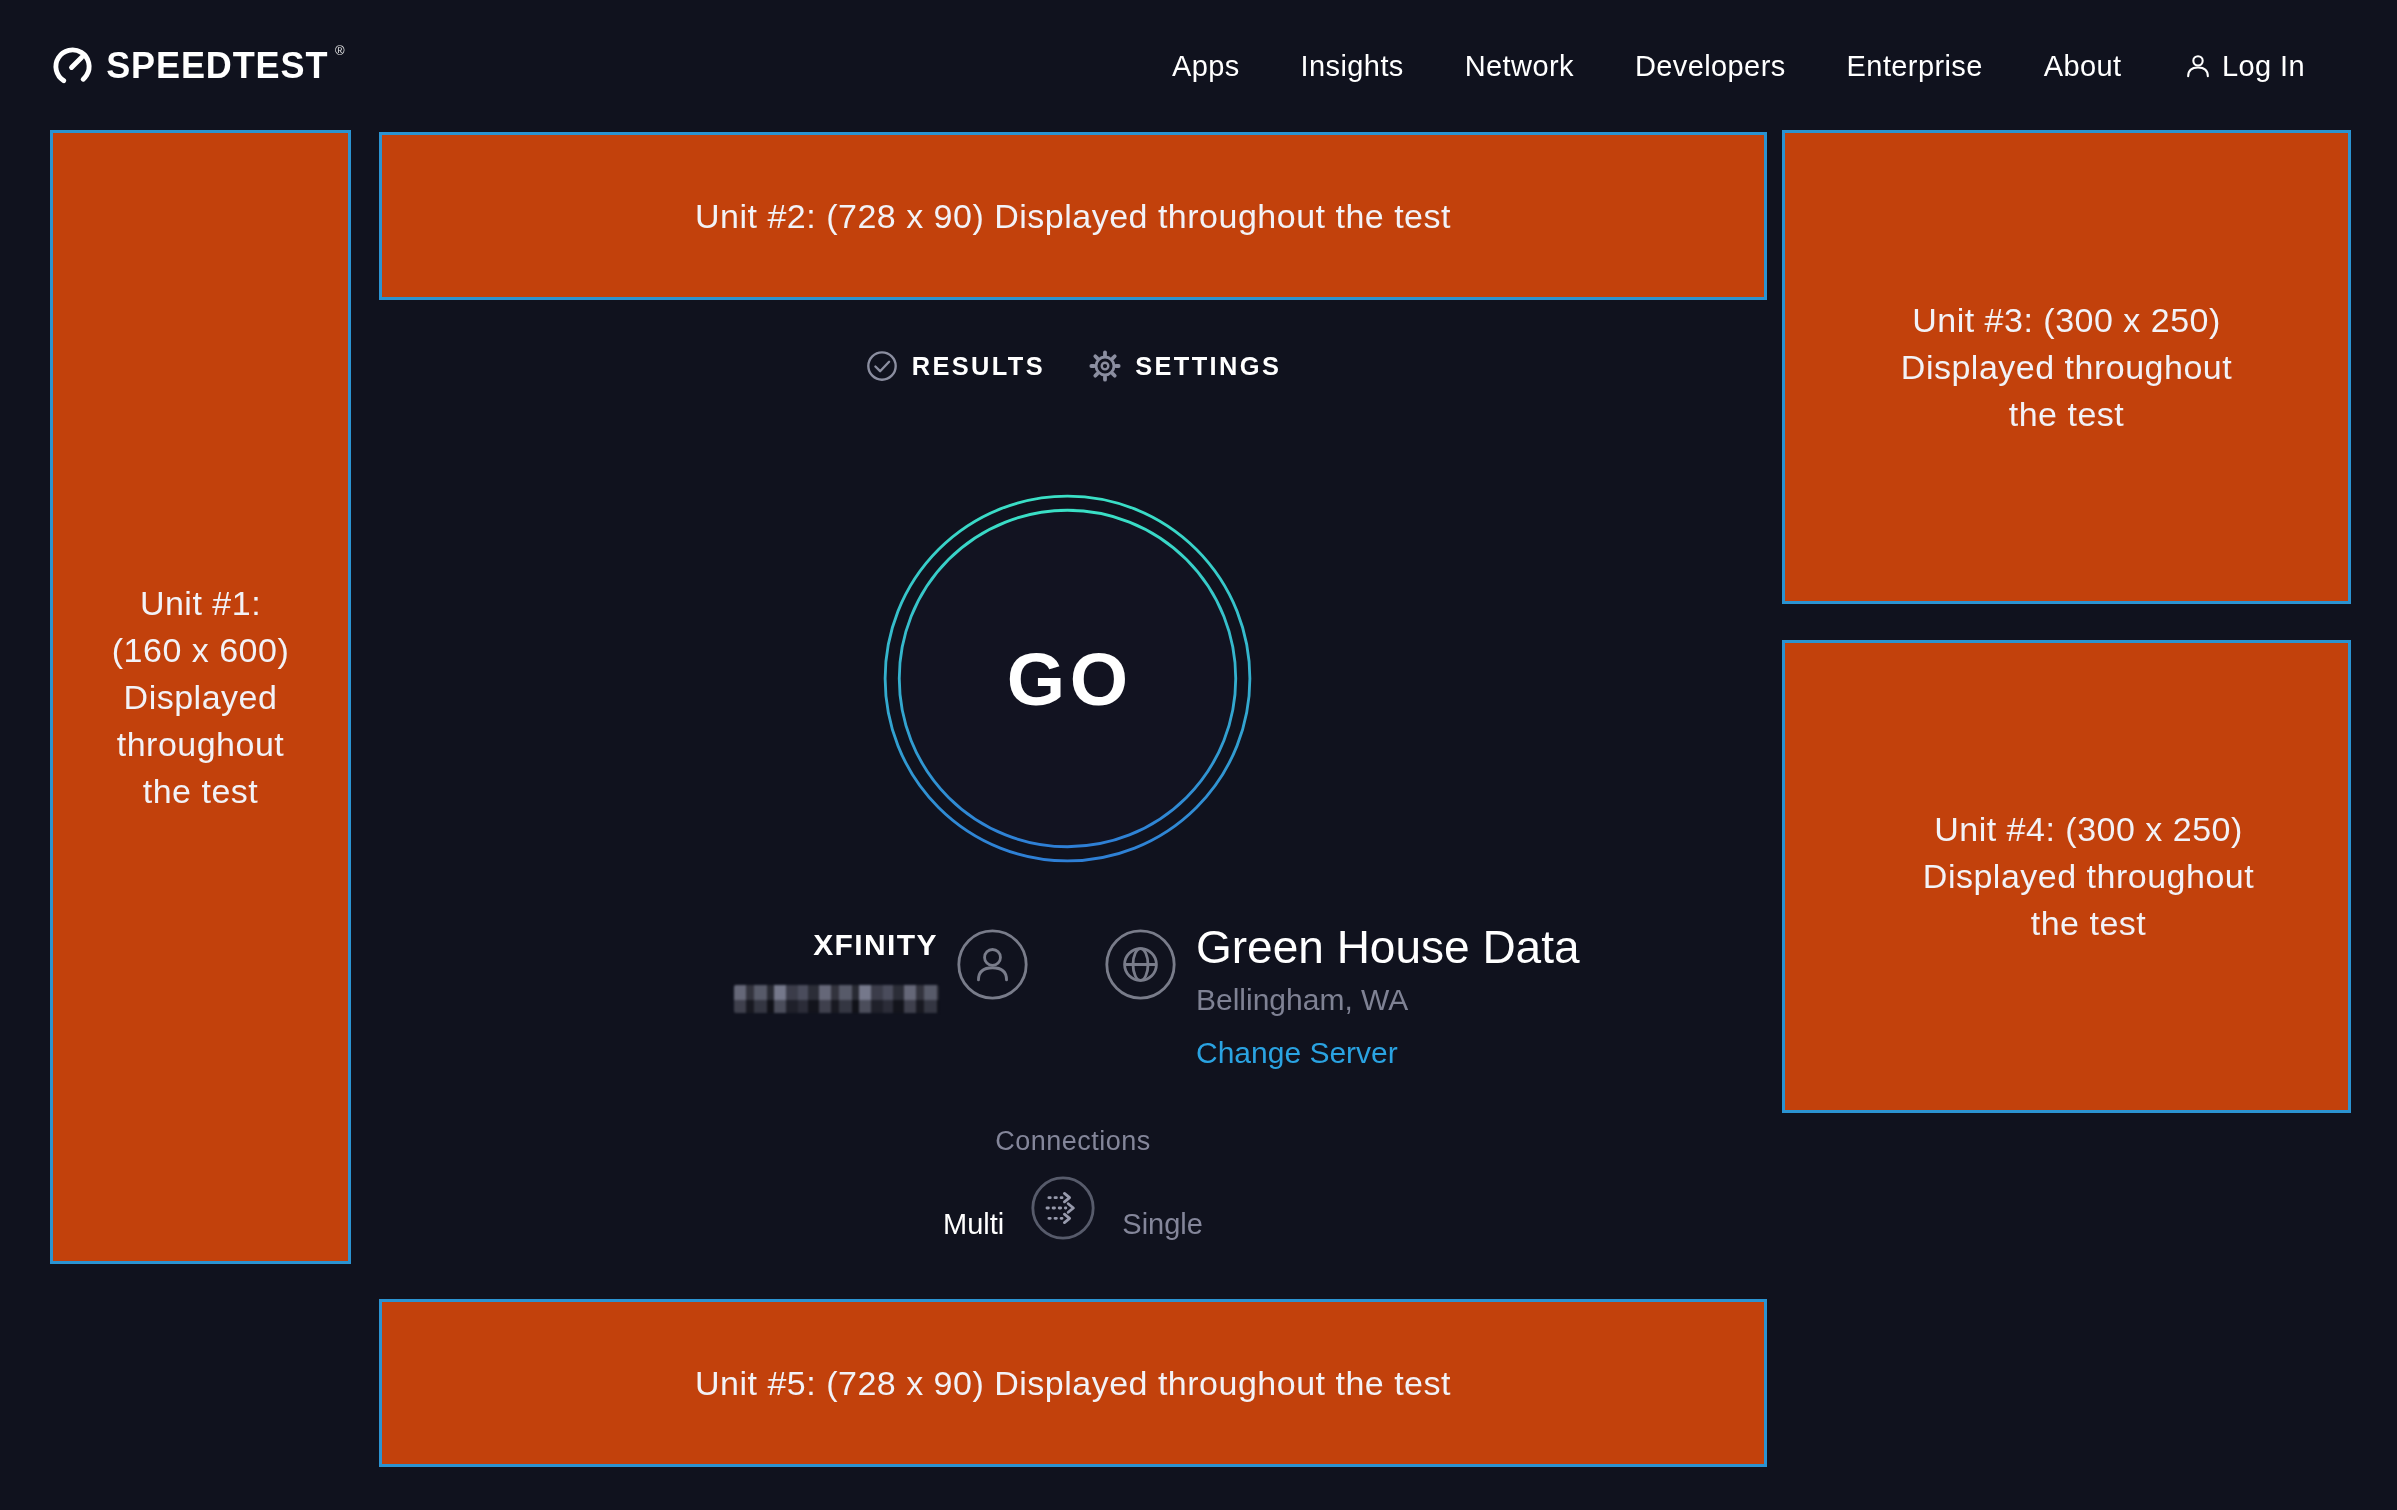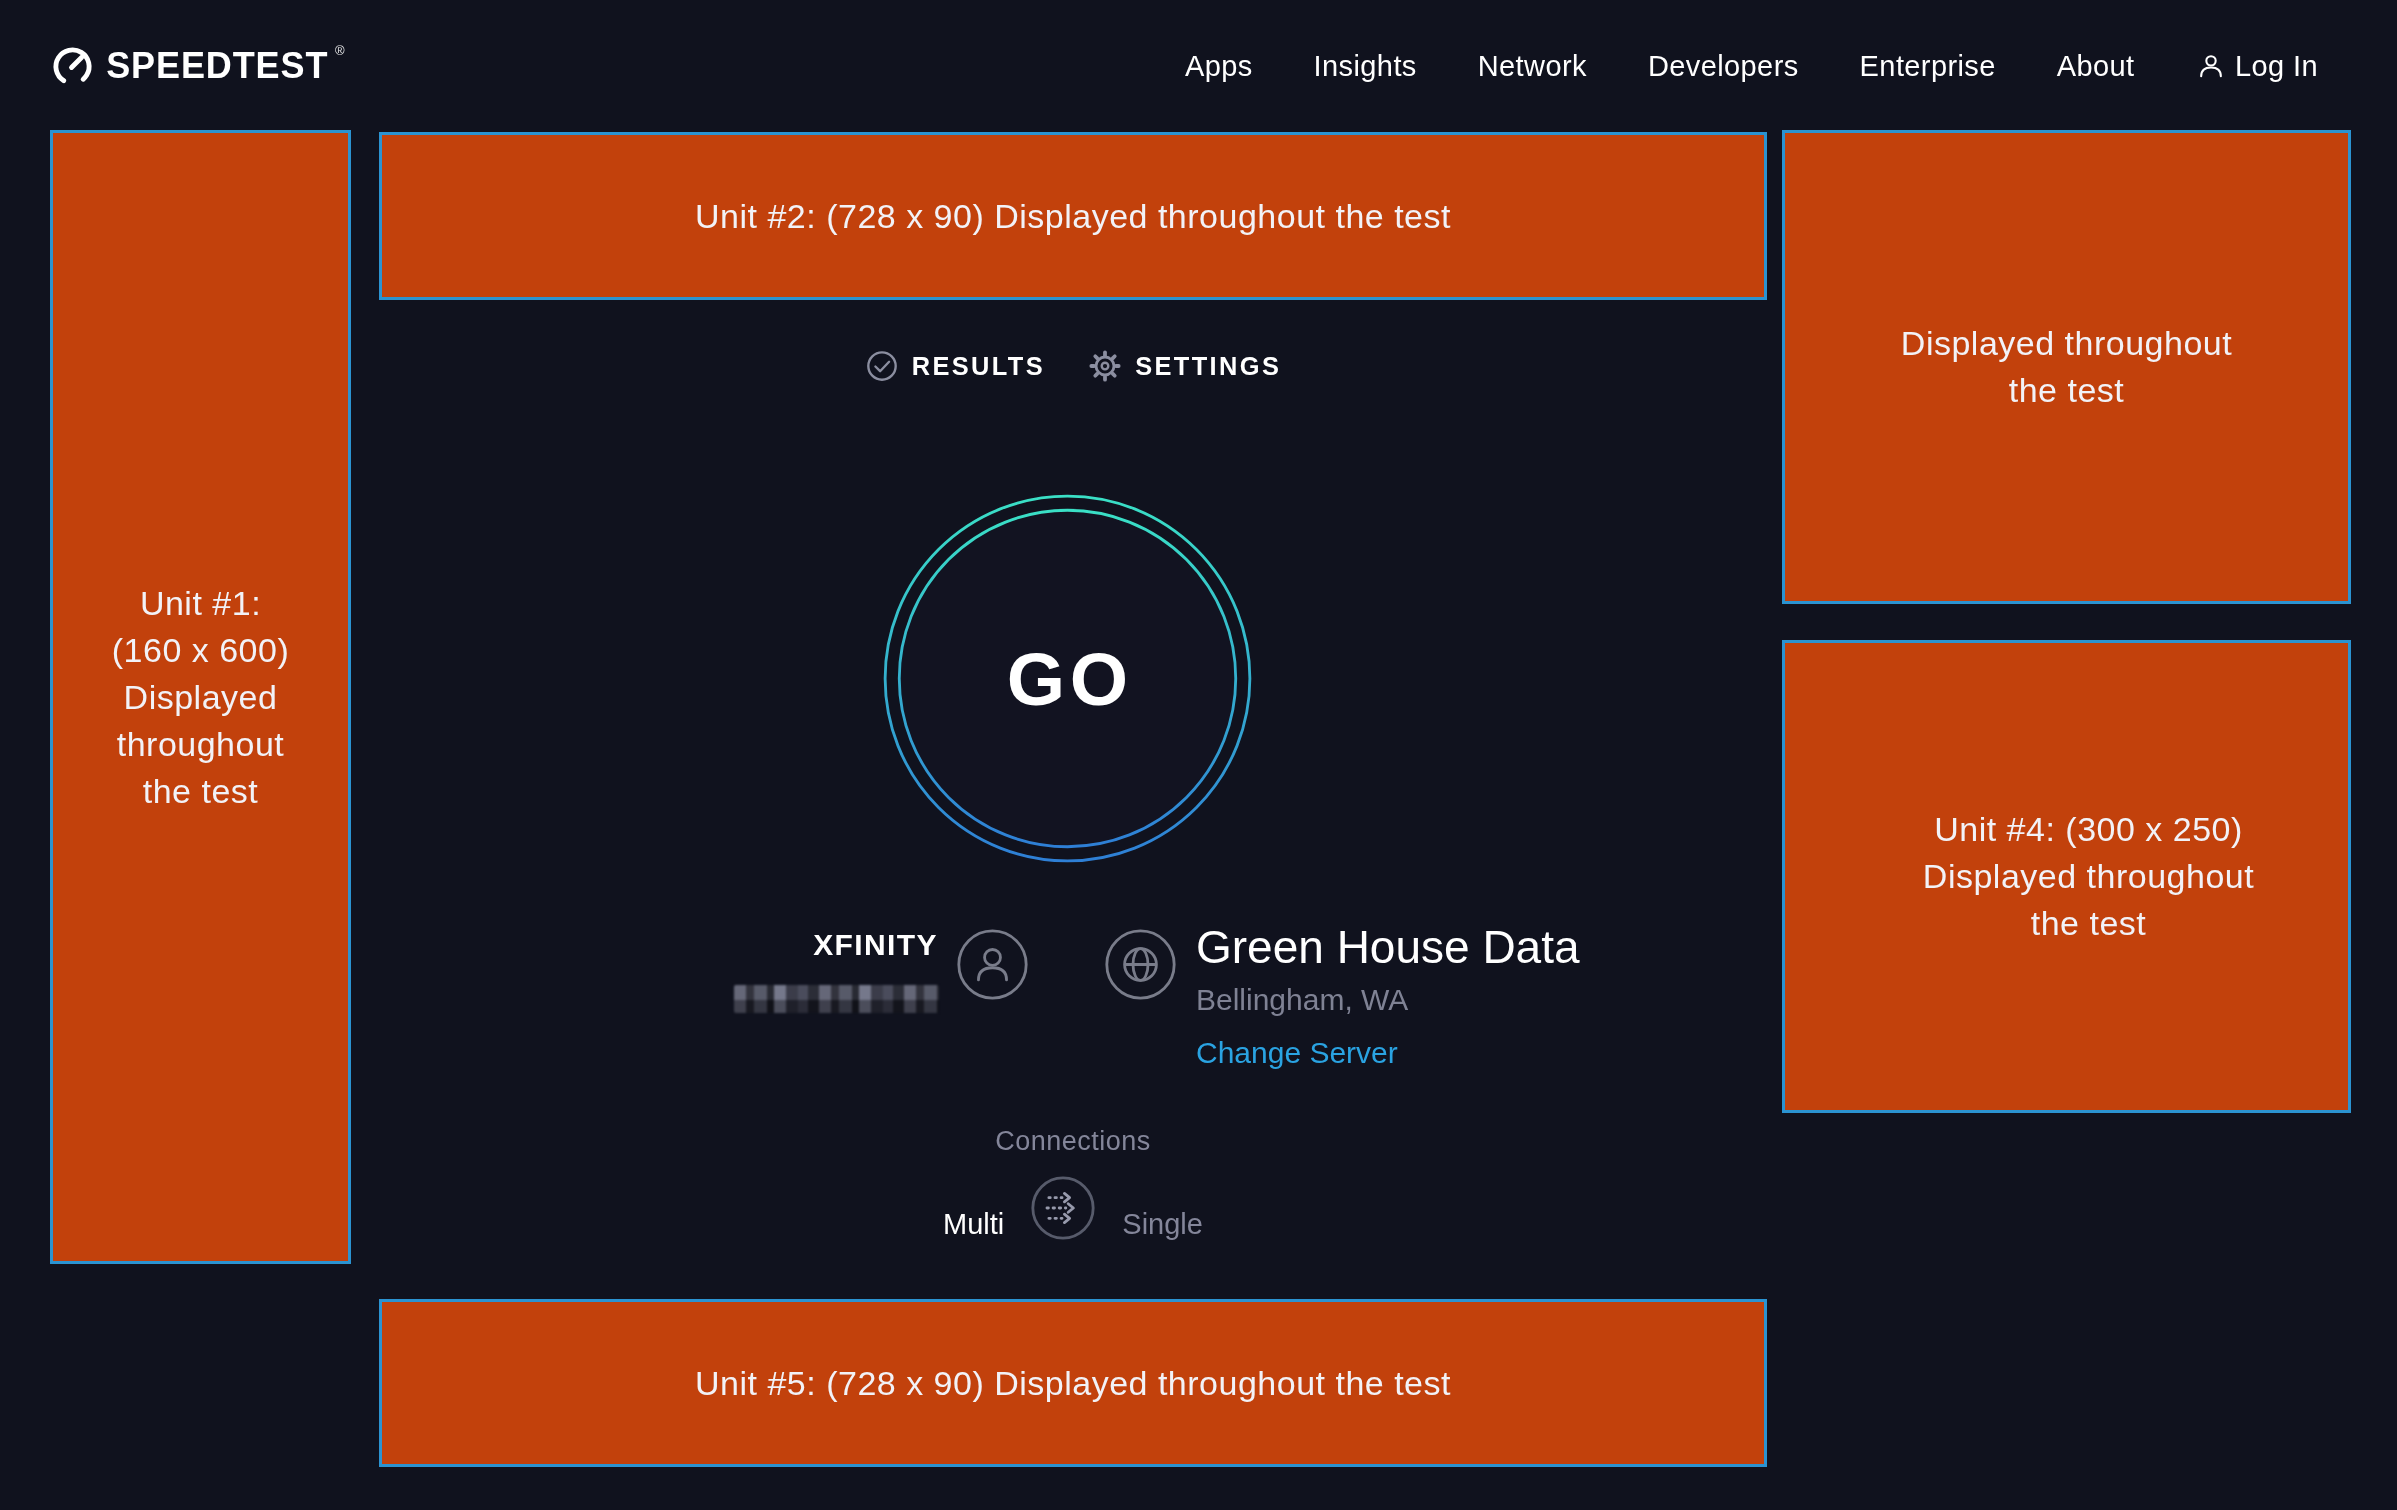--- a/index.html
+++ b/index.html
@@ -8,21 +8,21 @@
     background:#10121e;
     font-family:"Liberation Sans","DejaVu Sans",sans-serif;
     color:#fff;
     -webkit-font-smoothing:antialiased;
   }
   
   .navbar{position:absolute;left:0;top:0;width:2397px;height:132px;}
   .logo{position:absolute;left:51px;top:0;height:132px;display:flex;align-items:center;gap:12.2px;cursor:pointer;}
   .logo-text{font-size:36px;font-weight:700;letter-spacing:0.9px;color:#fff;}
   .logo-tm{font-size:13px;color:#fff;align-self:flex-start;margin:43px 0 0 -5.6px;opacity:.9;}
-  .nav-items{position:absolute;right:79px;top:0;height:132px;display:flex;align-items:center;gap:61px;}
+  .nav-items{position:absolute;right:92px;top:0;height:132px;display:flex;align-items:center;gap:61px;}
   .nav-link{font-size:29px;font-weight:500;letter-spacing:0.4px;color:#fff;text-decoration:none;cursor:pointer;display:flex;align-items:center;gap:9.4px;}
   
   .ad{position:absolute;box-sizing:border-box;border:3.8px solid #2b93d1;background:#c2410c;
       display:flex;flex-direction:column;align-items:center;justify-content:center;
       text-align:center;font-size:34px;line-height:47px;letter-spacing:0.5px;color:#f2f2f7;cursor:pointer;}
   .ad span{display:block;}
   #ad-unit1{left:50px;top:130px;width:301px;height:1134px;}
   #ad-unit2{left:379px;top:132px;width:1388px;height:168px;}
   #ad-unit3{left:1782px;top:130px;width:569px;height:474px;}
   #ad-unit4{left:1782px;top:640px;width:569px;height:473px;padding-left:44px;}
@@ -97,20 +97,21 @@
   <span>Displayed</span>
   <span>throughout</span>
   <span>the test</span>
 </div>
 
 <div id="ad-unit2" class="ad">
   <span>Unit #2: (728 x 90) Displayed throughout the test</span>
 </div>
 
 <div id="ad-unit3" class="ad">
+  <span>Unit #3: (300 x 250)</span>
   <span>Displayed throughout</span>
   <span>the test</span>
 </div>
 
 <div id="ad-unit4" class="ad">
   <span>Unit #4: (300 x 250)</span>
   <span>Displayed throughout</span>
   <span>the test</span>
 </div>
 

